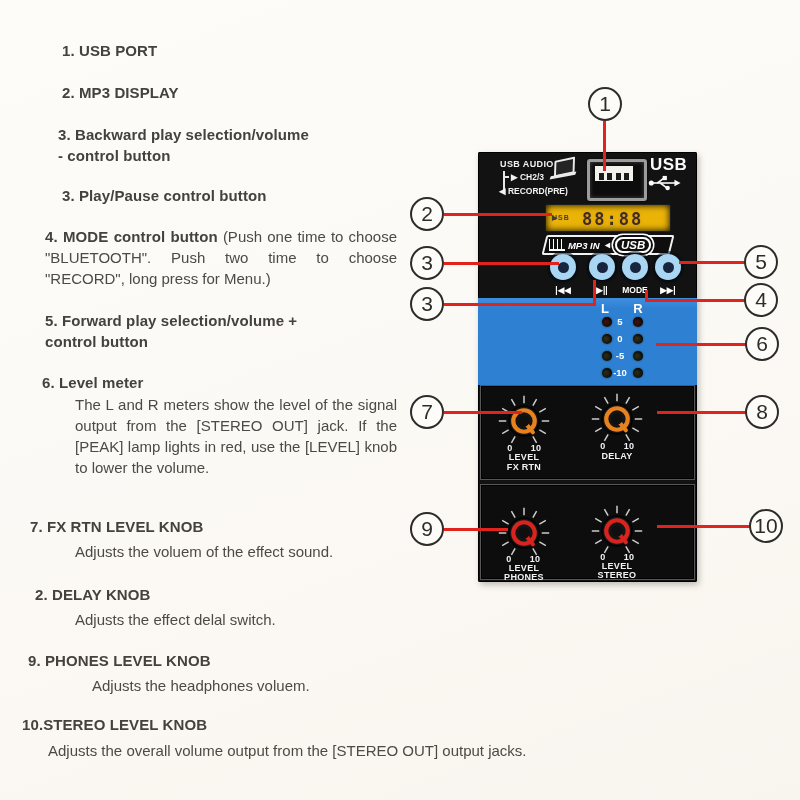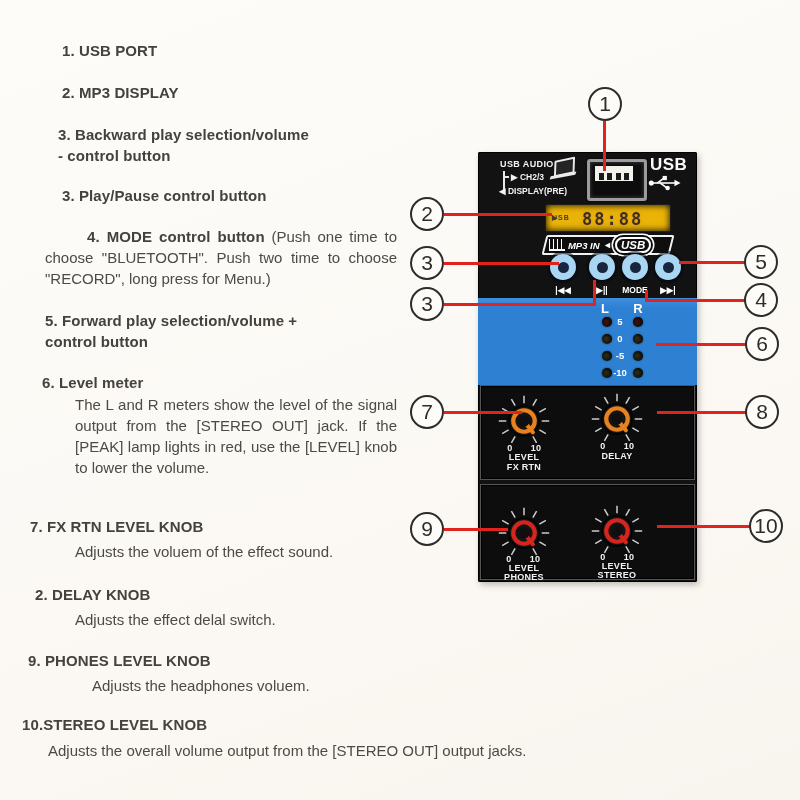--- a/index.html
+++ b/index.html
@@ -5,21 +5,21 @@
   html,body{margin:0;padding:0;}
   .page{position:relative;width:800px;height:800px;overflow:hidden;
         background:linear-gradient(160deg,#fdfcf9 0%,#fbf8f3 70%,#f8f4ee 100%);
         font-family:"Liberation Sans", sans-serif;color:#4a4744;}
   
   .lh{position:absolute;font-weight:bold;font-size:15px;line-height:21px;color:#45423e;
       white-space:pre-line;letter-spacing:.1px;}
   .lb{position:absolute;font-size:15px;line-height:21px;color:#4d4a46;}
   .just{text-align:justify;}
   .li4{position:absolute;font-size:15px;line-height:21px;text-align:justify;color:#4d4a46;}
-  .li4 b{color:#45423e;letter-spacing:.1px;margin-left:42px;}
+  .li4 b{color:#45423e;letter-spacing:.1px;}
   
   .panel{position:absolute;left:478px;top:152px;width:219px;height:430px;background:#121212;
          border-radius:2px;box-shadow:2px 3px 6px rgba(60,50,40,.30), inset 0 0 0 1px #000;}
   .panel *{position:absolute;}
   .usb-audio-title{left:22px;top:7px;color:#f2f2f2;font-size:9px;font-weight:bold;letter-spacing:.4px;}
   .route-v{left:25px;top:19px;width:2px;height:19px;background:#e8e8e8;}
   .route-h1{left:25px;top:24px;width:6px;height:2px;background:#e8e8e8;}
   .route1{left:33px;top:20px;color:#f2f2f2;font-size:8.5px;font-weight:bold;white-space:nowrap;}
   .route2{left:21px;top:34px;color:#f2f2f2;font-size:8.5px;font-weight:bold;white-space:nowrap;}
   .laptop-screen{left:76px;top:7px;width:17px;height:12px;border:2px solid #eaeaea;border-radius:1px;
@@ -102,21 +102,21 @@
 
   <div class="lh" style="left:22px;top:714px">10.STEREO LEVEL KNOB</div>
   <div class="lb" style="left:48px;top:740px">Adjusts the overall volume output from the [STEREO OUT] output jacks.</div>
 
   <div class="panel">
 
     <div class="usb-audio-title">USB AUDIO</div>
     <div class="route-v"></div>
     <div class="route-h1"></div>
     <div class="route1">▶ CH2/3</div>
-    <div class="route2">◀ DISPLAY(PRE)</div>
+    <div class="route2">◀ RECORD(PRE)</div>
 
     <div class="laptop-screen"></div>
     <div class="laptop-base"></div>
 
     <div class="usb-port">
       <div class="usb-tongue">
         <i class="usb-contact"></i>
         <i class="usb-contact"></i>
         <i class="usb-contact"></i>
         <i class="usb-contact"></i>

